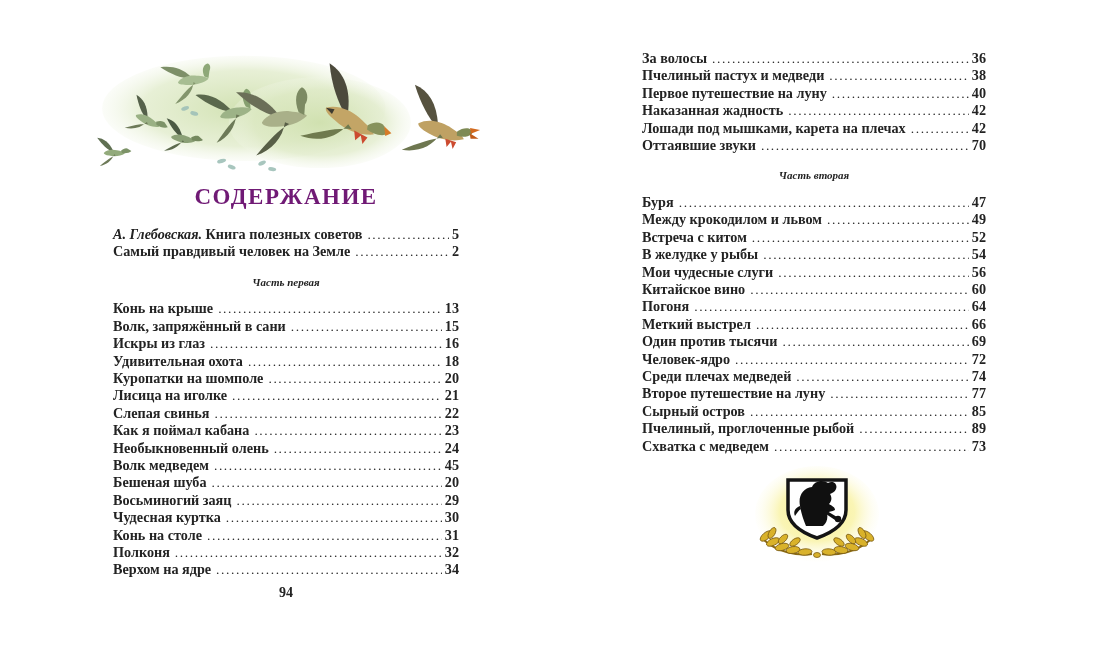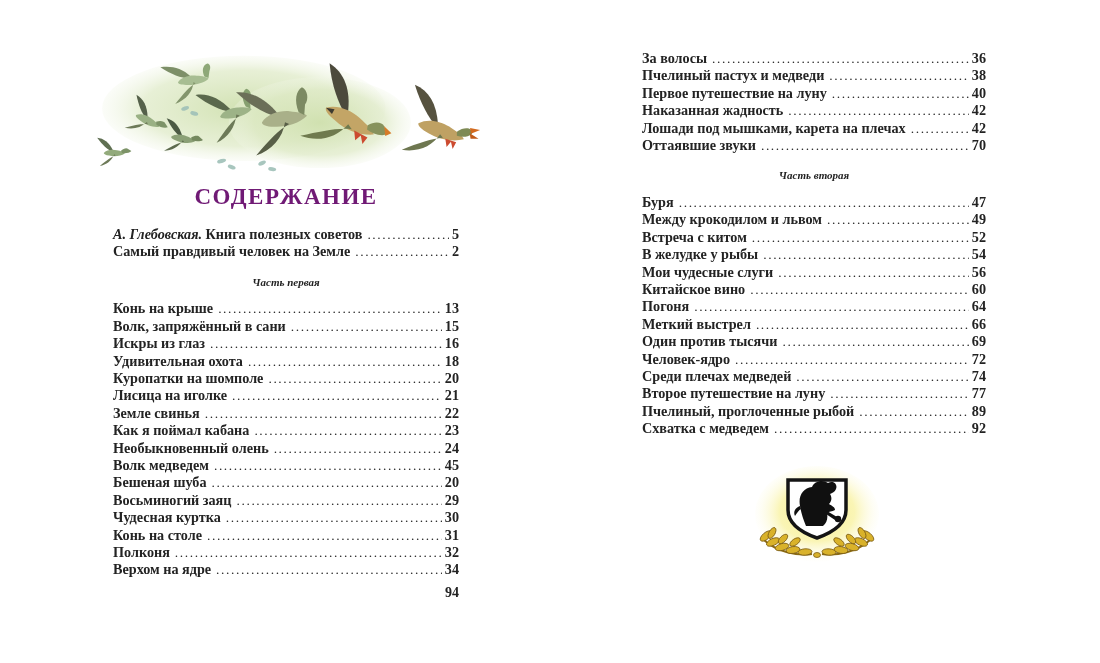--- a/index.html
+++ b/index.html
@@ -31,21 +31,21 @@
   .leader::after {
     content:"......................................................................................................................................";
     letter-spacing:1.6px; font-weight:normal; color:#2a2a2a; font-size:13.5px;
   }
   .pg { flex:0 0 auto; text-align:right; }
 
   .front-block { margin-bottom:2px; }
 
   .folio {
     position:absolute; left:113px; top:585px; width:346px;
-    text-align:right; font-size:14px; font-weight:600;
+    text-align:center; font-size:14px; font-weight:600;
   }
 
   .illustration { position:absolute; left:92px; top:48px; width:410px; height:140px; }
   .illustration svg { display:block; width:100%; height:100%; }
 
   .emblem { position:absolute; left:742px; top:462px; width:150px; height:112px; }
   .emblem svg { display:block; width:100%; height:100%; }
 </style>
 </head>
 <body>
@@ -191,21 +191,21 @@
             <span class="pg">20</span>
           </div>
 
           <div class="row">
             <span class="txt">Лисица на иголке</span>
             <span class="leader"></span>
             <span class="pg">21</span>
           </div>
 
           <div class="row">
-            <span class="txt">Земле свинья</span>
+            <span class="txt">Слепая свинья</span>
             <span class="leader"></span>
             <span class="pg">22</span>
           </div>
 
           <div class="row">
             <span class="txt">Как я поймал кабана</span>
             <span class="leader"></span>
             <span class="pg">23</span>
           </div>
 
@@ -373,31 +373,36 @@
             <span class="leader"></span>
             <span class="pg">74</span>
           </div>
 
           <div class="row">
             <span class="txt">Второе путешествие на луну</span>
             <span class="leader"></span>
             <span class="pg">77</span>
           </div>
 
+          <div class="row">
+            <span class="txt">Сырный остров</span>
+            <span class="leader"></span>
+            <span class="pg">85</span>
+          </div>
 
           <div class="row">
             <span class="txt">Пчелиный, проглоченные рыбой</span>
             <span class="leader"></span>
             <span class="pg">89</span>
           </div>
 
           <div class="row">
             <span class="txt">Схватка с медведем</span>
             <span class="leader"></span>
-            <span class="pg">92</span>
+            <span class="pg">73</span>
           </div>
         </div>
     </div>
 
     <div class="emblem">
       <svg viewBox="0 0 150 112" xmlns="http://www.w3.org/2000/svg">
         <defs>
           <radialGradient id="glow" cx="50%" cy="48%" r="55%">
             <stop offset="0%" stop-color="#f7ef8e" stop-opacity="1"></stop>
             <stop offset="55%" stop-color="#f9f3a8" stop-opacity="0.85"></stop>

